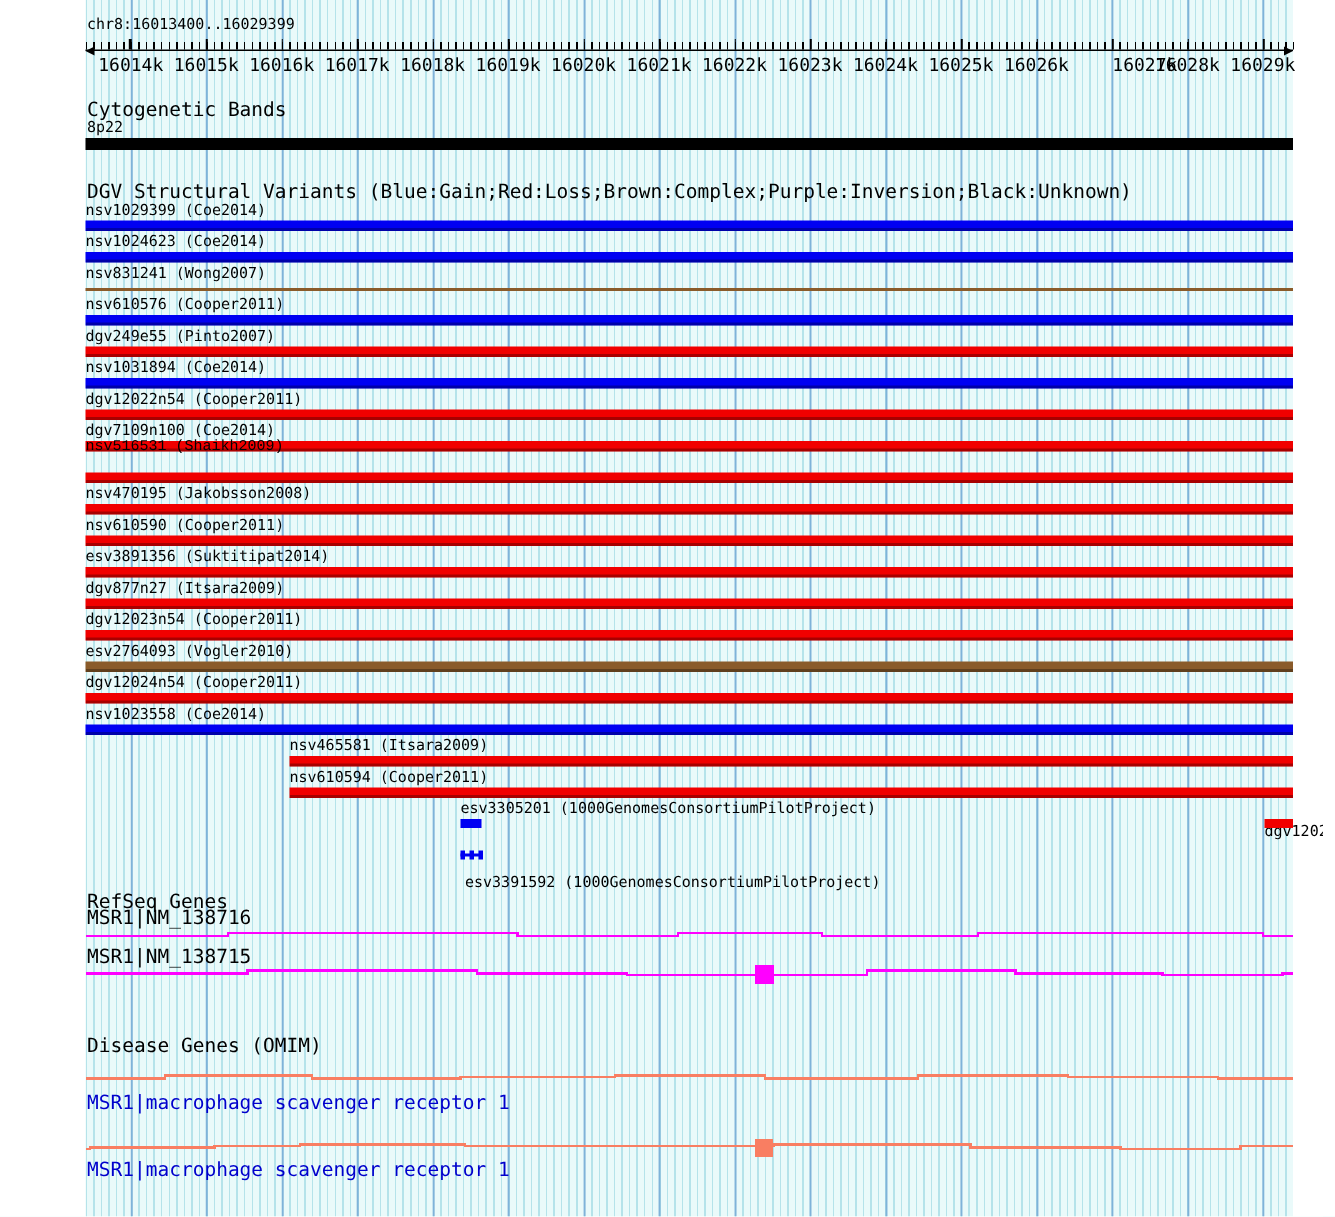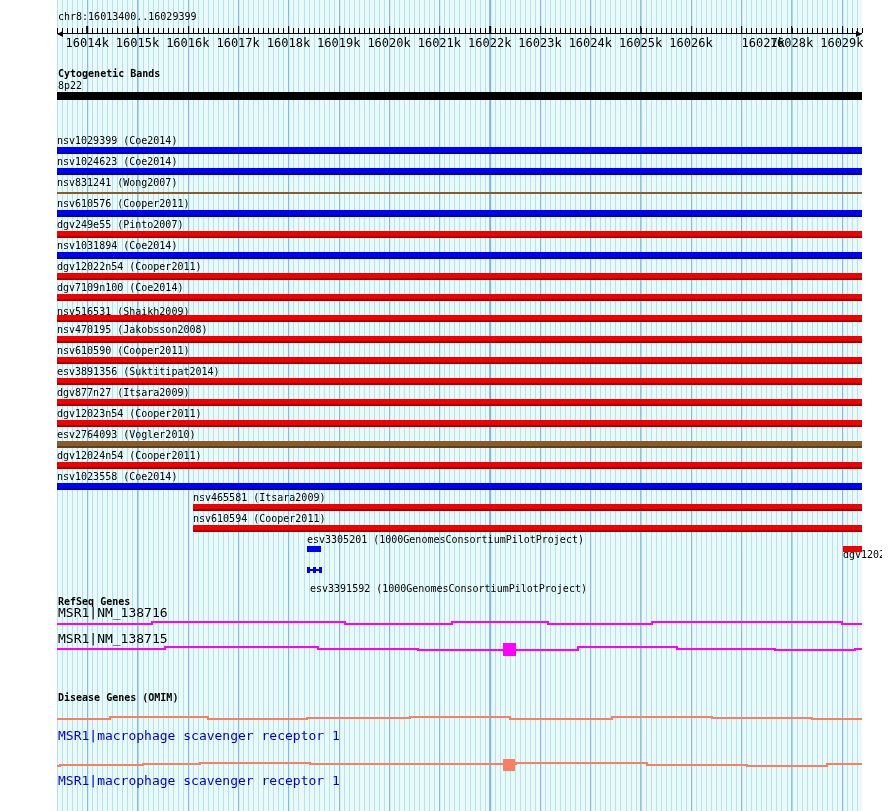--- a/index.html
+++ b/index.html
@@ -18,21 +18,21 @@
     background:repeating-linear-gradient(to right, #000 0 1px, transparent 1px 5.03125px); }
   .ruler-major { position:absolute; left:0; top:26px; width:806px; height:7px;
     background:repeating-linear-gradient(to right, #000 0 1px, transparent 1px 50.3125px);
     background-position:30.19px 0; }
   .ruler-line { position:absolute; left:0; top:33px; width:805px; height:1px; background:#000; }
   .arrow-left { position:absolute; left:0; top:31px; width:0; height:0;
     border-top:3px solid transparent; border-bottom:3px solid transparent; border-right:6px solid #000; }
   .arrow-right { position:absolute; left:799px; top:31px; width:0; height:0;
     border-top:3px solid transparent; border-bottom:3px solid transparent; border-left:6px solid #000; }
   .tick-label { position:absolute; top:37px; transform:translateX(-50%); font-size:12px; line-height:13px; color:#000; white-space:pre; }
-  .track-title { position:absolute; left:1px; font-weight:bold; font-size:10px; line-height:14px; color:#000; white-space:pre; }
+  .track-title { position:absolute; left:1px; font-weight:normal; font-size:13px; line-height:14px; color:#000; white-space:pre; }
   .feat-label { position:absolute; font-size:10px; line-height:11px; color:#000; white-space:pre; }
   .feat-bar { position:absolute; }
   .bar-edge { box-shadow: inset 0 -2px 0 rgba(0,0,0,0.30); }
   .feat-bar .post { position:absolute; top:0; width:3px; height:6px; }
   .feat-bar .crossbar { position:absolute; left:0; top:2px; width:15px; height:2px; }
   .band-bar { position:absolute; left:0; top:92px; width:805px; height:8px; background:#000; }
   .gene-label { position:absolute; left:1px; font-size:13px; line-height:13px; color:#000; white-space:pre; }
   .gene-label.omim { color:#0000cc; }
   #gene-overlay { position:absolute; left:0; top:0; pointer-events:none; }
 </style>
@@ -67,38 +67,39 @@
           <span class="tick-label" style="left: 684.253px; padding-left: 44px;">16027k</span>
           <span class="tick-label" style="left: 734.565px;">16028k</span>
           <span class="tick-label" style="left: 784.878px;">16029k</span>
         </div>
     </div>
 
     <div class="track-title" style="top:67px">Cytogenetic Bands</div>
     <div class="feat-label" style="left:1px; top:80px">8p22</div>
     <div class="band-bar"></div>
 
+    <div class="track-title" style="top:122px">DGV Structural Variants (Blue:Gain;Red:Loss;Brown:Complex;Purple:Inversion;Black:Unknown)</div>
     <div id="dgv-features">
         <div class="feat-label" style="left: 0px; top: 135px;">nsv1029399 (Coe2014)</div>
         <div class="feat-bar bar-edge" style="left: 0px; width: 805px; height: 7px; top: 147px; background: rgb(0, 0, 242);"></div>
         <div class="feat-label" style="left: 0px; top: 156px;">nsv1024623 (Coe2014)</div>
         <div class="feat-bar bar-edge" style="left: 0px; width: 805px; height: 7px; top: 168px; background: rgb(0, 0, 242);"></div>
         <div class="feat-label" style="left: 0px; top: 177px;">nsv831241 (Wong2007)</div>
         <div class="feat-bar" style="left: 0px; width: 805px; height: 2px; top: 192px; background: rgb(138, 91, 42);"></div>
         <div class="feat-label" style="left: 0px; top: 198px;">nsv610576 (Cooper2011)</div>
         <div class="feat-bar bar-edge" style="left: 0px; width: 805px; height: 7px; top: 210px; background: rgb(0, 0, 242);"></div>
         <div class="feat-label" style="left: 0px; top: 219px;">dgv249e55 (Pinto2007)</div>
         <div class="feat-bar bar-edge" style="left: 0px; width: 805px; height: 7px; top: 231px; background: rgb(241, 0, 0);"></div>
         <div class="feat-label" style="left: 0px; top: 240px;">nsv1031894 (Coe2014)</div>
         <div class="feat-bar bar-edge" style="left: 0px; width: 805px; height: 7px; top: 252px; background: rgb(0, 0, 242);"></div>
         <div class="feat-label" style="left: 0px; top: 261px;">dgv12022n54 (Cooper2011)</div>
         <div class="feat-bar bar-edge" style="left: 0px; width: 805px; height: 7px; top: 273px; background: rgb(241, 0, 0);"></div>
         <div class="feat-label" style="left: 0px; top: 282px;">dgv7109n100 (Coe2014)</div>
         <div class="feat-bar bar-edge" style="left: 0px; width: 805px; height: 7px; top: 294px; background: rgb(241, 0, 0);"></div>
-        <div class="feat-label" style="left: 0px; top: 306px;">nsv516531 (Shaikh2009)</div>
+        <div class="feat-label" style="left: 0px; top: 293px; font-family: Liberation Mono, monospace;">nsv516531 (Shaikh2009)</div>
         <div class="feat-bar bar-edge" style="left: 0px; width: 805px; height: 7px; top: 315px; background: rgb(241, 0, 0);"></div>
         <div class="feat-label" style="left: 0px; top: 324px;">nsv470195 (Jakobsson2008)</div>
         <div class="feat-bar bar-edge" style="left: 0px; width: 805px; height: 7px; top: 336px; background: rgb(241, 0, 0);"></div>
         <div class="feat-label" style="left: 0px; top: 345px; text-align: right;">nsv610590 (Cooper2011)</div>
         <div class="feat-bar bar-edge" style="left: 0px; width: 805px; height: 7px; top: 357px; background: rgb(241, 0, 0);"></div>
         <div class="feat-label" style="left: 0px; top: 366px;">esv3891356 (Suktitipat2014)</div>
         <div class="feat-bar bar-edge" style="left: 0px; width: 805px; height: 7px; top: 378px; background: rgb(241, 0, 0);"></div>
         <div class="feat-label" style="left: 0px; top: 387px;">dgv877n27 (Itsara2009)</div>
         <div class="feat-bar bar-edge" style="left: 0px; width: 805px; height: 7px; top: 399px; background: rgb(241, 0, 0);"></div>
         <div class="feat-label" style="left: 0px; top: 408px;">dgv12023n54 (Cooper2011)</div>

